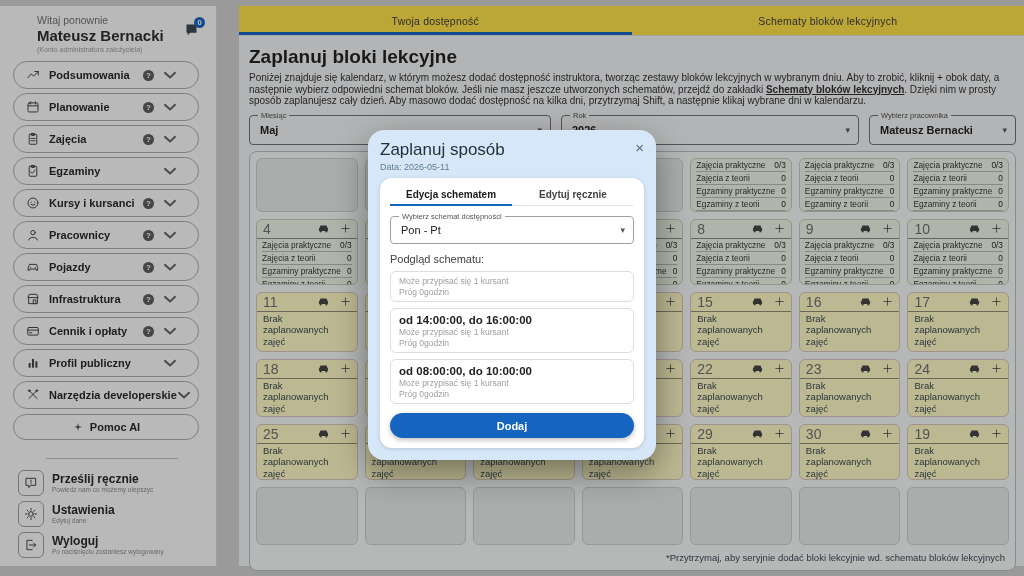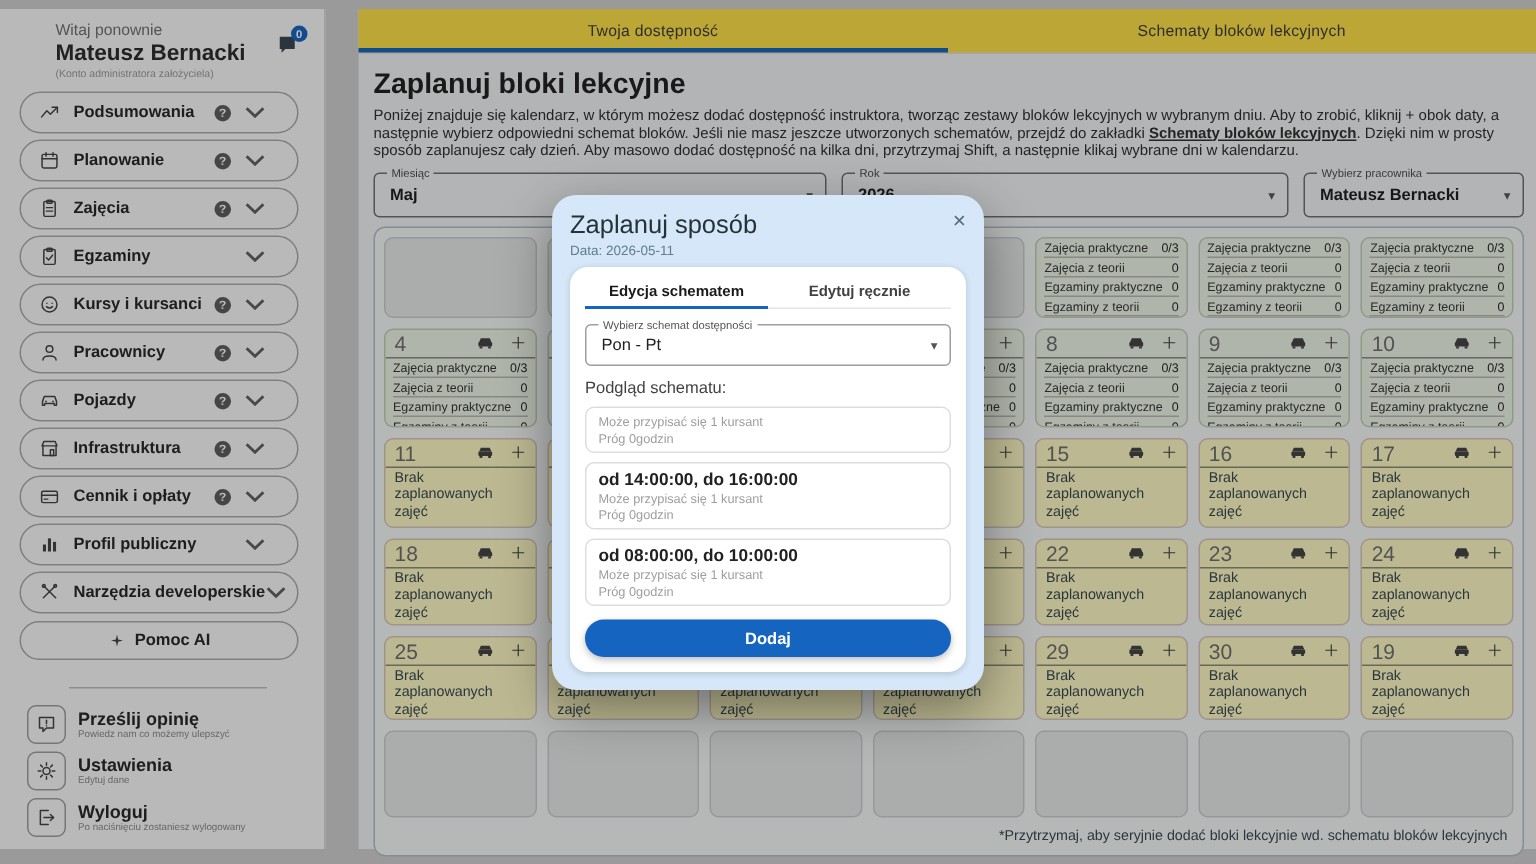--- a/index.html
+++ b/index.html
@@ -347,21 +347,21 @@
           <span class="foot-icon">
             <span class="icon ">
               <svg viewBox="0 0 24 24">
                 <path d="M4 4 H20 V16 H12 L8 20 V16 H4 Z" class="s"></path>
                 <line x1="12" y1="7" x2="12" y2="11" class="s"></line>
                 <circle cx="12" cy="13.5" r="0.9" fill="#424242"></circle>
               </svg>
             </span>
           </span>
           <div>
-            <div class="foot-title">Prześlij opinię</div>
+            <div class="foot-title">Prześlij ręcznie</div>
             <div class="foot-sub">Powiedz nam co możemy ulepszyć</div>
           </div>
         </div>
         <div class="foot-item">
           <span class="foot-icon">
             <span class="icon ">
               <svg viewBox="0 0 24 24">
                 <circle cx="12" cy="12" r="4" class="s"></circle>
                 <g class="s">
                   <line x1="12" y1="2.5" x2="12" y2="5.5"></line>

